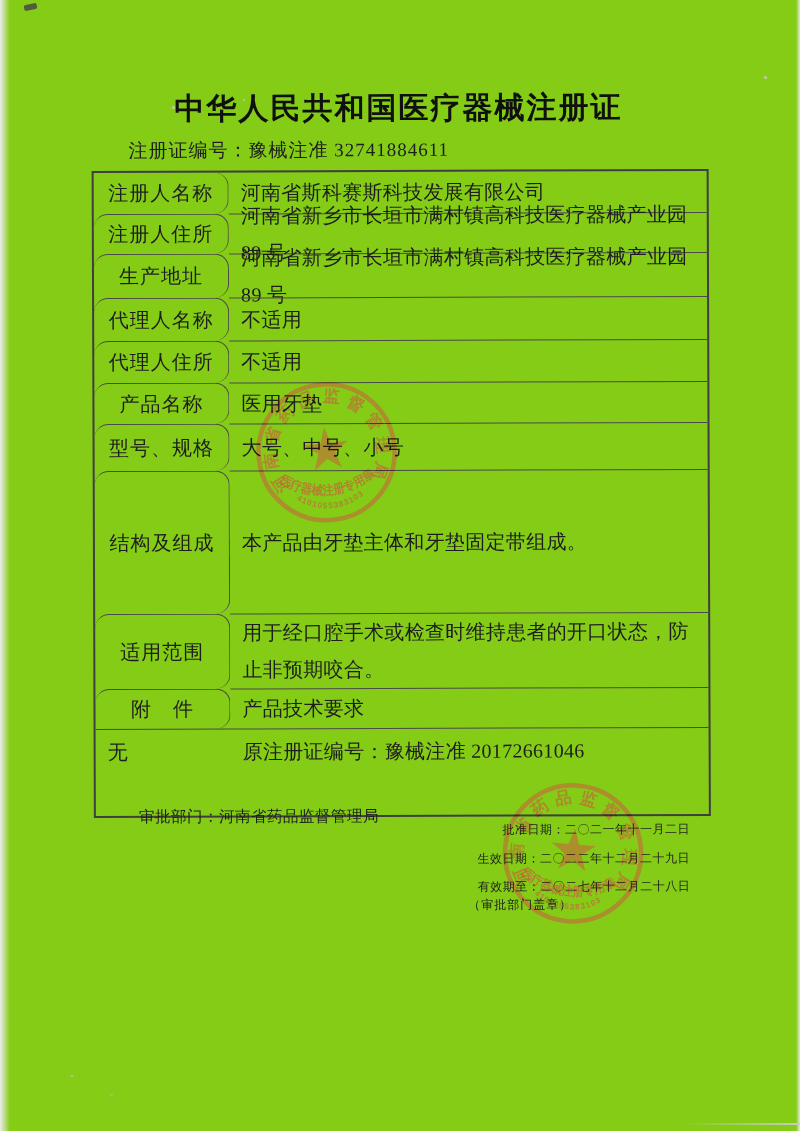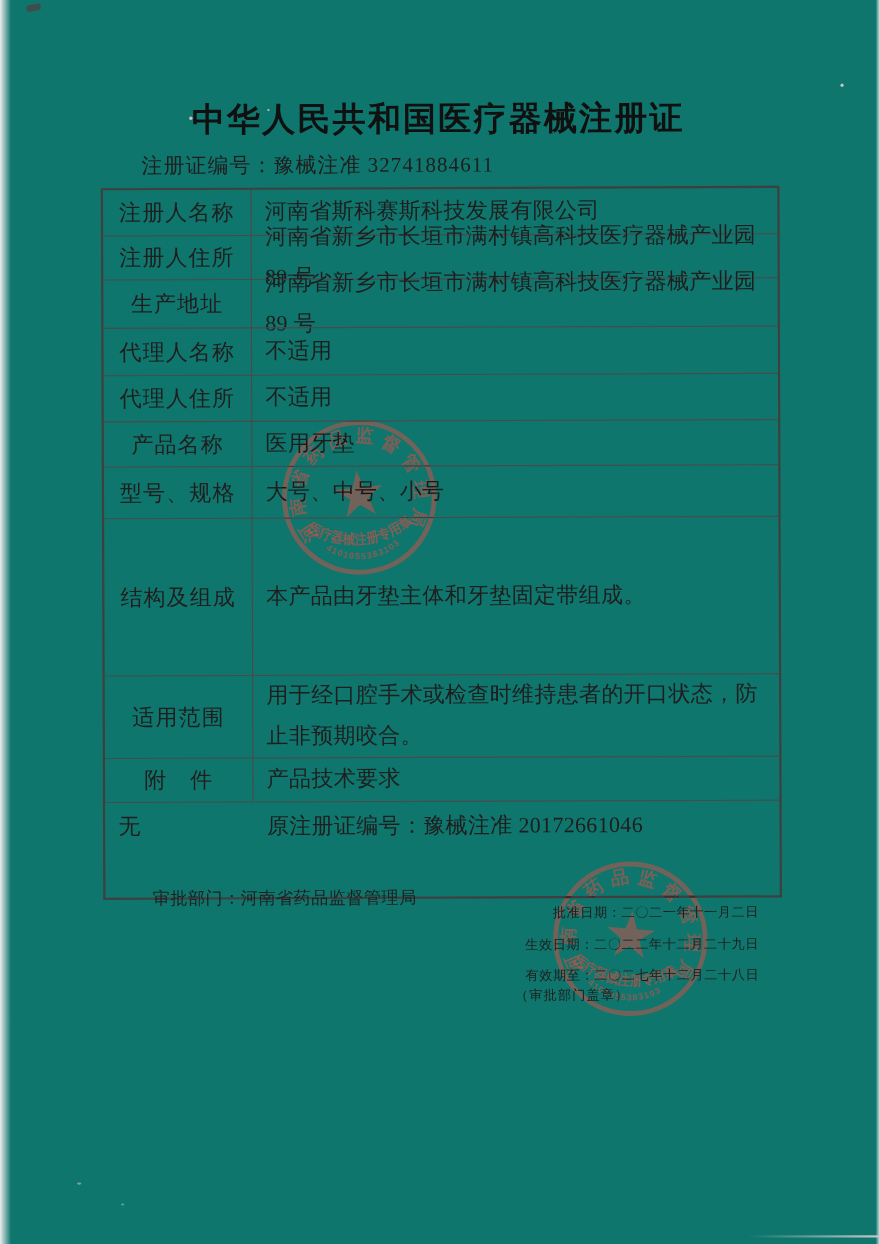--- a/index.html
+++ b/index.html
@@ -1,18 +1,18 @@
 <!DOCTYPE html>
 <html><head>
 <meta charset="utf-8">
 <style>
   html,body { margin:0; padding:0; background:#ffffff; }
   .sheet {
     position:relative; width:800px; height:1131px; margin:0 auto;
-    background:#0f766e; overflow:hidden;
+    background:#84cc16; overflow:hidden;
     font-family:"Liberation Serif","DejaVu Serif",serif;
     color:#1e1e1e;
   }
   .content { position:absolute; inset:0; transform:rotate(-0.2deg); }
 
   
   .edge-left  { position:absolute; left:0; top:0; width:10px; height:100%;
                 background:linear-gradient(to right,#ececec,rgba(255,255,255,0)); }
   .edge-right { position:absolute; right:0; top:0; width:4px; height:100%;
                 background:linear-gradient(to left,#e6e6e6,rgba(255,255,255,0)); }
@@ -33,21 +33,21 @@
 
   .tbl {
     position:absolute; left:93px; top:170px; width:613px;
     border:2px solid #3f3f3f;
     display:grid;
     grid-template-columns:135px 1fr;
     grid-template-rows:41px 40px 44px 43px 42px 41px 47px 143px 75px 40px 45px 42px;
     background:rgba(255,255,255,0);
   }
   .cell { display:flex; align-items:center; font-size:20px; box-sizing:border-box; }
-  .lab  { justify-content:center; border-right:1.5px solid #4a4a4a; letter-spacing:1px; text-align:center; }
+  .lab  { justify-content:center; border-right:1.5px solid #4a4a4a; letter-spacing:1px; text-align:center;border-radius:14px; }
   .val  { padding:0 8px 0 12px; letter-spacing:.3px; line-height:37px; }
   .bt   { border-top:1.5px solid #4a4a4a; }
 
   .footer-dept { position:absolute; left:138px; top:806px; font-size:15.5px; letter-spacing:.5px; }
   .footer-dates{ position:absolute; left:429px; top:816px; width:260px; text-align:right;
                  font-size:12px; line-height:28.5px; letter-spacing:.5px; }
   .seal-note  { position:absolute; left:467px; top:897px; width:160px; text-align:left;
                 font-size:12px; letter-spacing:1px; }
 
   .stamp { position:absolute; width:150px; height:150px; mix-blend-mode:multiply; }

